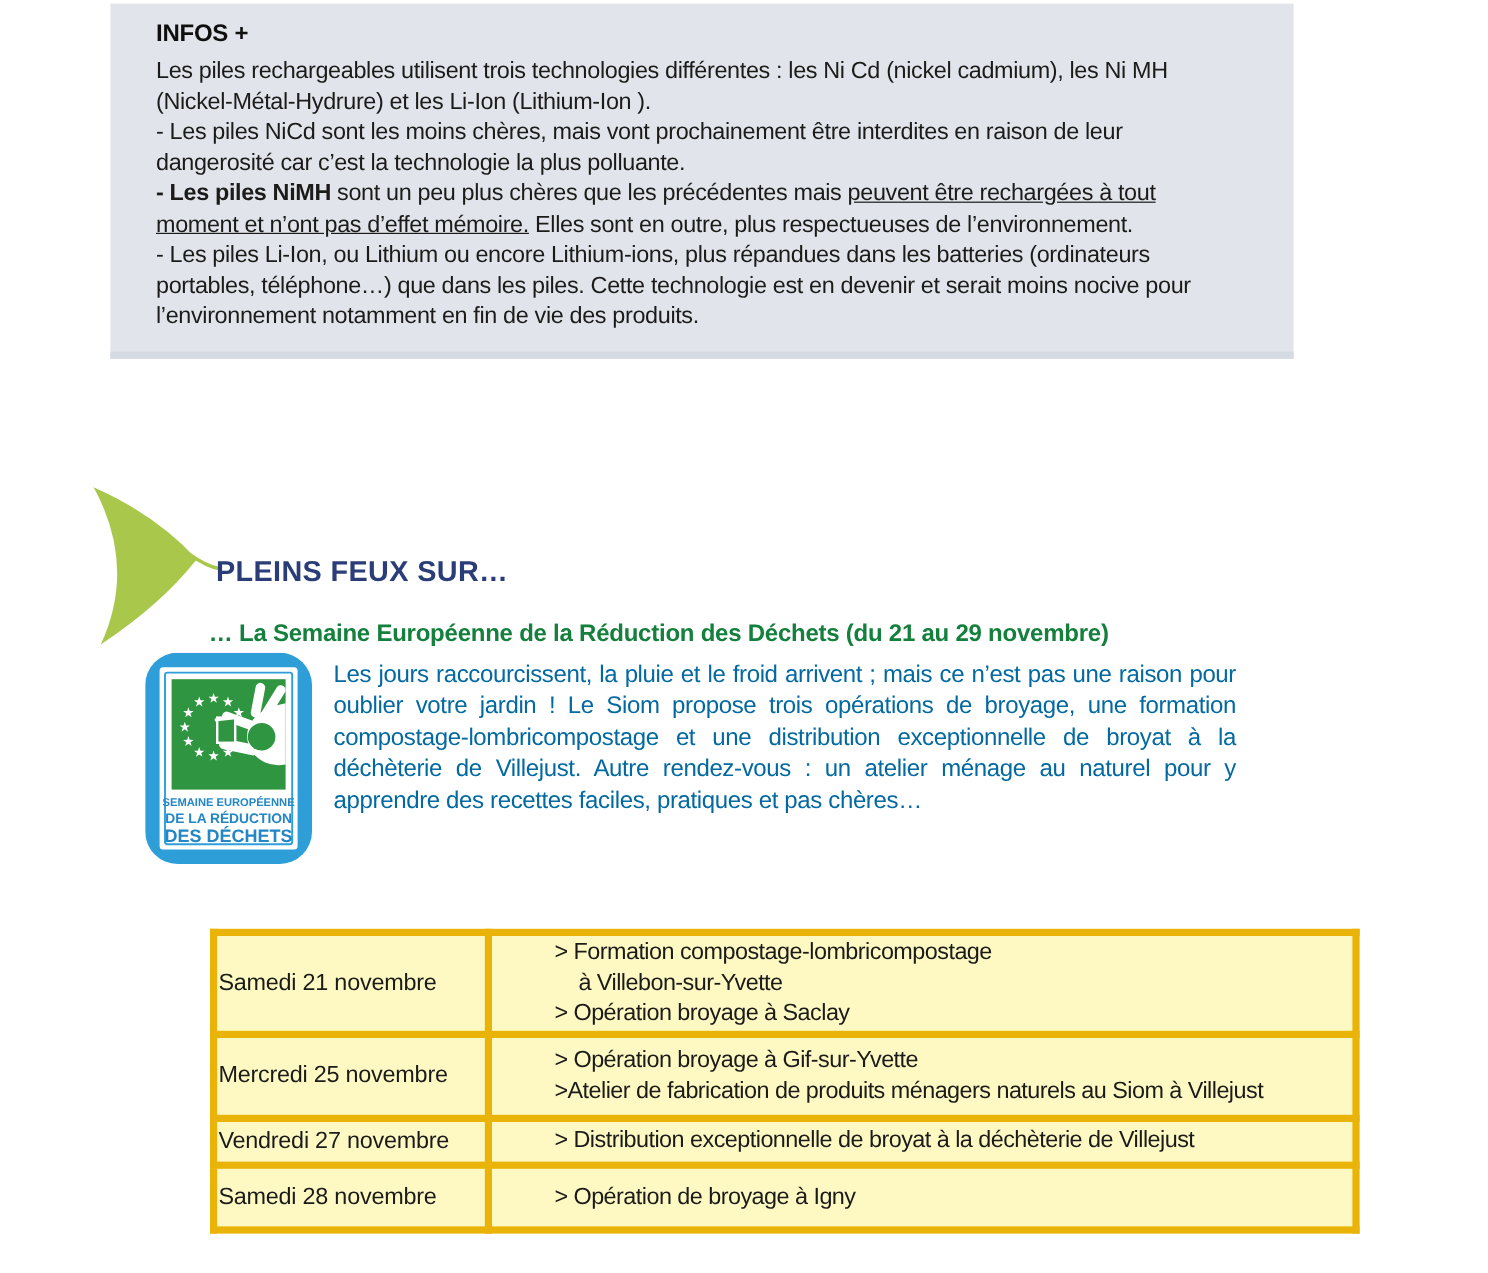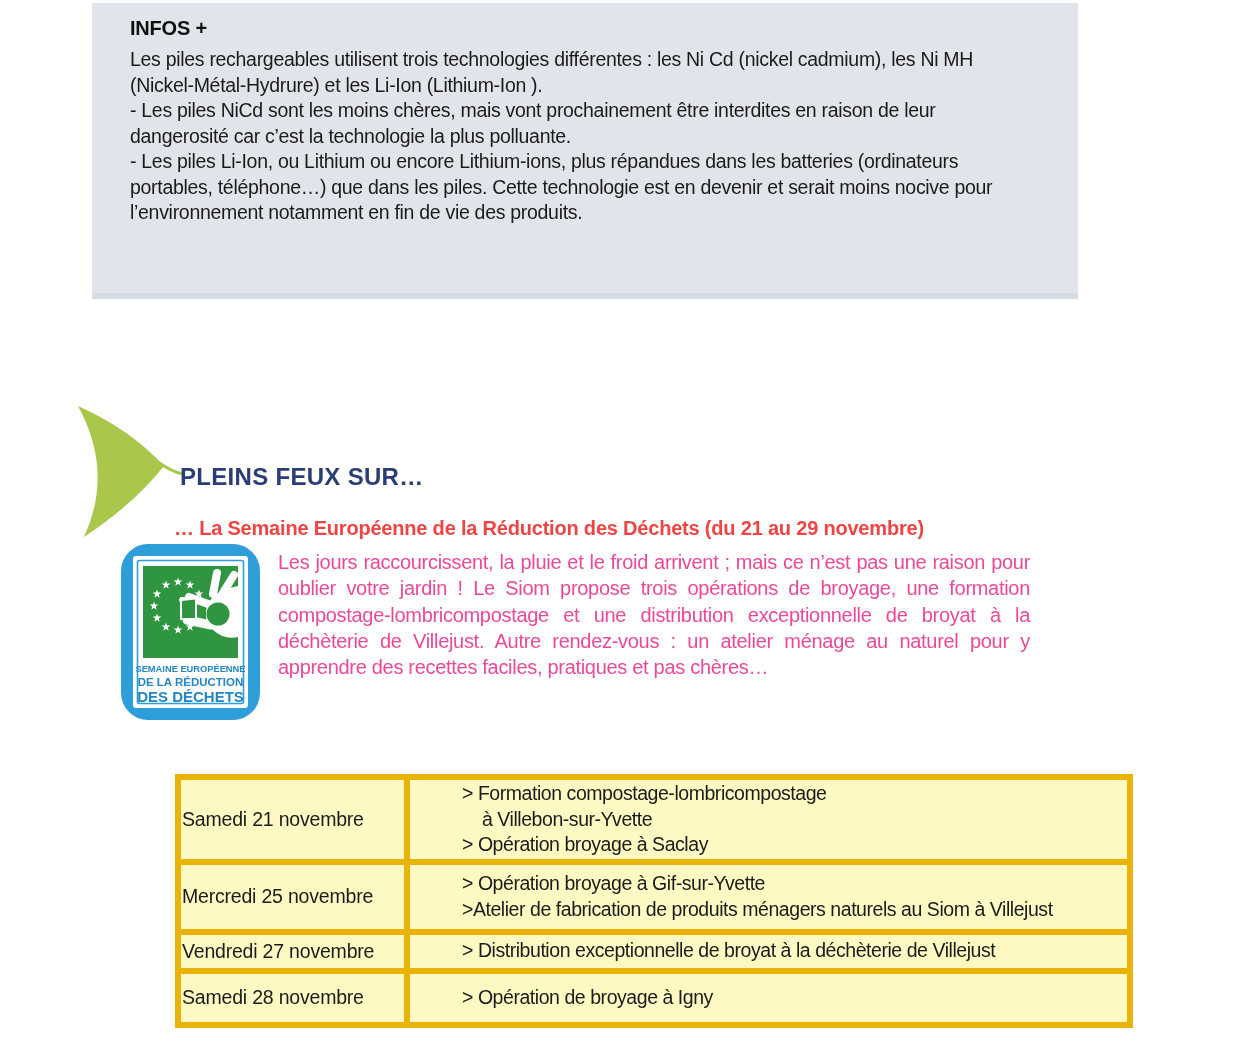--- a/index.html
+++ b/index.html
@@ -23,31 +23,31 @@
   
   .arrow-svg { position:absolute; left:64px; top:404px; }
 
   
   .spot-title {
     position:absolute; left:180px; top:463px; margin:0;
     font-size:24px; font-weight:bold; color:#2b3d79; letter-spacing:0.3px;
   }
   .spot-sub {
     position:absolute; left:174px; top:517px; margin:0;
-    font-size:20px; font-weight:bold; color:#ef4444; letter-spacing:-0.2px;
+    font-size:20px; font-weight:bold; color:#15803d; letter-spacing:-0.2px;
   }
 
   
   .serd-logo { position:absolute; left:121px; top:544px; }
 
   
   .intro {
     position:absolute; left:278px; top:549px; width:752px; margin:0;
     font-size:20px; line-height:26.3px; text-align:justify;
-    color:#ec4899; letter-spacing:-0.3px;
+    color:#0369a1; letter-spacing:-0.3px;
   }
 
   
   .agenda-heading {
     position:absolute; left:172px; top:745px; margin:0;
     font-size:20px; font-weight:bold; color:#0f0f0f; letter-spacing:-0.2px;
   }
   .agenda-table {
     position:absolute; left:175px; top:774px; width:958px;
     border-collapse:collapse; table-layout:fixed;
@@ -64,20 +64,21 @@
 </style>
 </head>
 <body>
 
 <div class="page">
 
   <section class="infos-box">
     <h3 class="infos-title">INFOS +</h3>
     <p>Les piles rechargeables utilisent trois technologies différentes : les Ni Cd (nickel cadmium), les Ni MH (Nickel-Métal-Hydrure) et les Li-Ion (Lithium-Ion ).</p>
     <p>- Les piles NiCd sont les moins chères, mais vont prochainement être interdites en raison de leur dangerosité car c’est la technologie la plus polluante.</p>
+    <p><span class="bold">- Les piles NiMH</span><span> sont un peu plus chères que les précédentes mais </span><span class="u">peuvent être rechargées à tout moment et n’ont pas d’effet mémoire.</span><span> Elles sont en outre, plus respectueuses de l’environnement.</span></p>
     <p>- Les piles Li-Ion, ou Lithium ou encore Lithium-ions, plus répandues dans les batteries (ordinateurs portables, téléphone…) que dans les piles. Cette technologie est en devenir et serait moins nocive pour l’environnement notamment en fin de vie des produits.</p>
   </section>
 
   <svg class="arrow-svg" width="120" height="135" viewBox="0 0 120 135" aria-hidden="true">
     <path d="M14,2 Q66,25 100,62 Q70,100 20,133 Q50,68 14,2 Z" fill="#a9c84b"></path>
     <path d="M94,58 Q108,68 119,70" fill="none" stroke="#a9c84b" stroke-width="3" stroke-linecap="round"></path>
   </svg>
 
   <h2 class="spot-title">PLEINS FEUX SUR…</h2>
   <h3 class="spot-sub">… La Semaine Européenne de la Réduction des Déchets (du 21 au 29 novembre)</h3>

